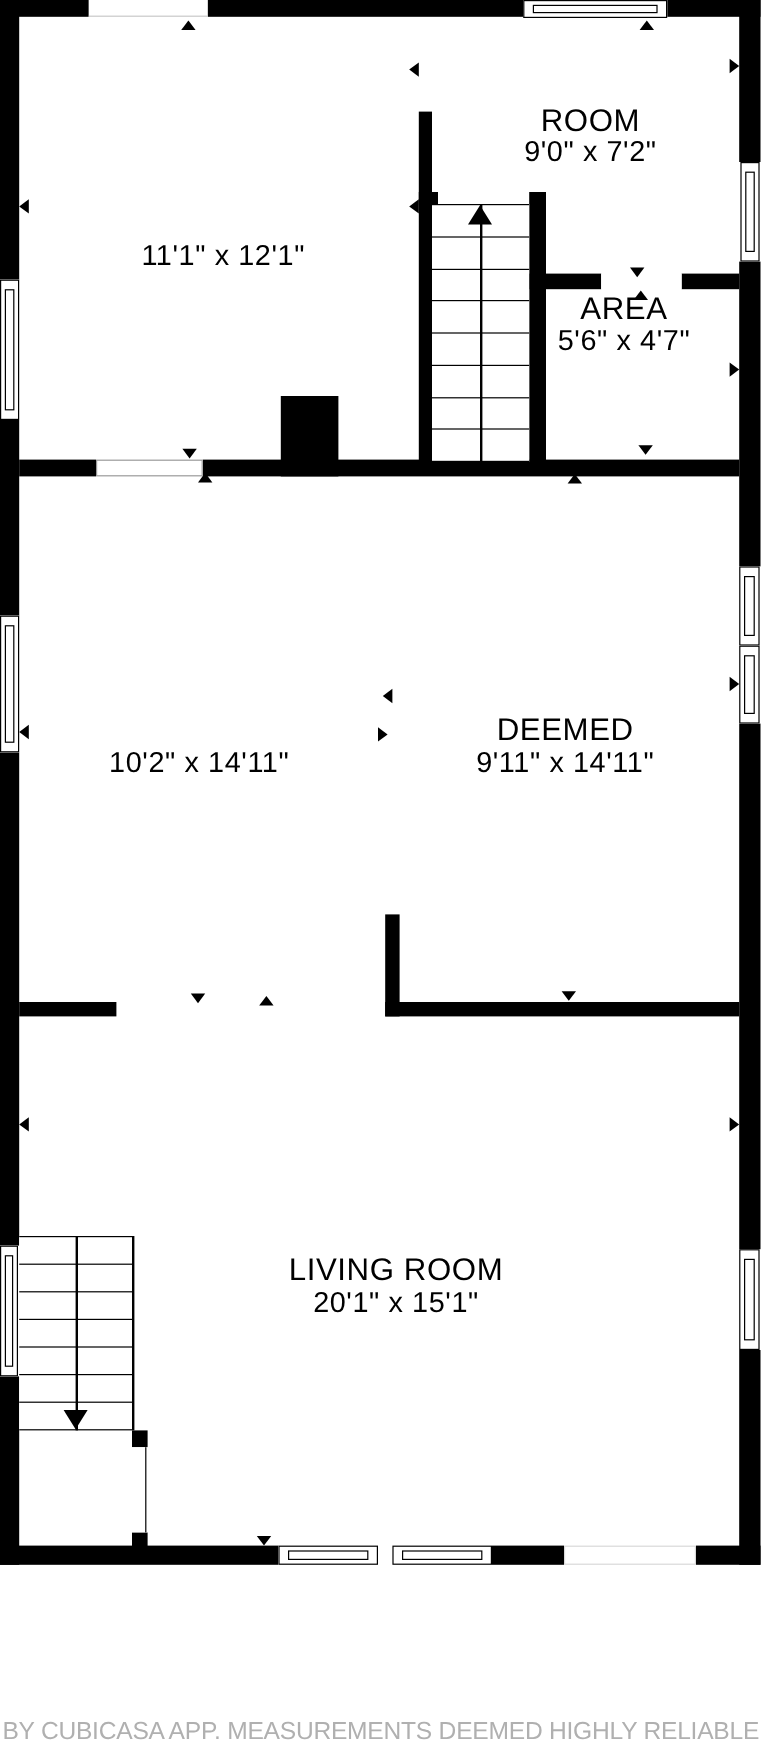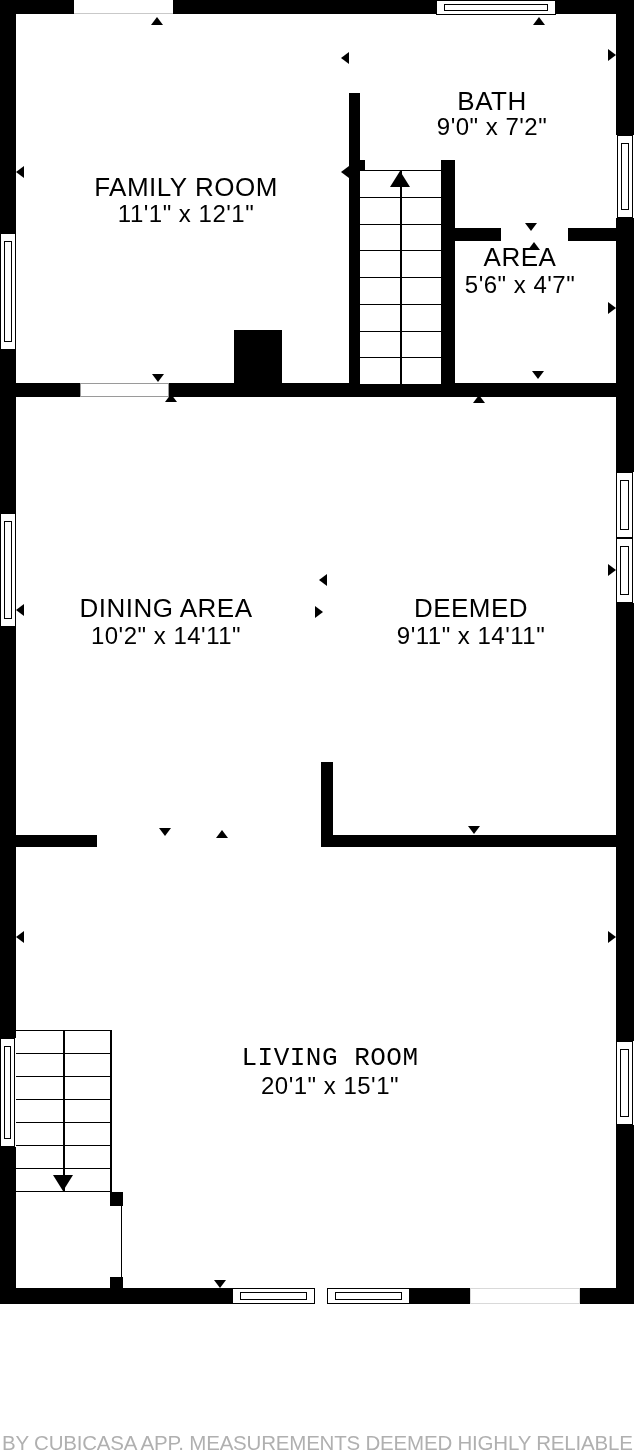--- a/index.html
+++ b/index.html
@@ -147,25 +147,23 @@
     <div class="arr-left" style="left: 319px; top: 574px;"></div>
     <div class="arr-right" style="left: 315px; top: 606px;"></div>
     <div class="arr-down" style="left: 159px; top: 828px;"></div>
     <div class="arr-up" style="left: 216px; top: 830px;"></div>
     <div class="arr-down" style="left: 468px; top: 826px;"></div>
     <div class="arr-left" style="left: 16px; top: 931px;"></div>
     <div class="arr-right" style="left: 608px; top: 931px;"></div>
     <div class="arr-down" style="left: 214px; top: 1280px;"></div>
     <div class="wall" style="left: 110px; top: 1030px; width: 2px; height: 162px; background: rgb(0, 0, 0);"></div>
     <div class="wall" style="left: 121px; top: 1206px; width: 1px; height: 71px; background: rgb(0, 0, 0);"></div>
-    <div class="room-name" style="left: 186px; top: 187px;">FAMILY ROOM</div>
     <div class="room-dims" style="left: 186px; top: 214px;">11'1" x 12'1"</div>
-    <div class="room-name" style="left: 492px; top: 101px;">BATH</div>
+    <div class="room-name" style="left: 492px; top: 101px;">ROOM</div>
     <div class="room-dims" style="left: 492px; top: 127px;">9'0" x 7'2"</div>
     <div class="room-name" style="left: 520px; top: 257px;">AREA</div>
     <div class="room-dims" style="left: 520px; top: 285px;">5'6" x 4'7"</div>
-    <div class="room-name" style="left: 166px; top: 608px;">DINING AREA</div>
     <div class="room-dims" style="left: 166px; top: 636px;">10'2" x 14'11"</div>
     <div class="room-name" style="left: 471px; top: 608px;">DEEMED</div>
     <div class="room-dims" style="left: 471px; top: 636px;">9'11" x 14'11"</div>
-    <div class="room-name" style="left: 330px; top: 1058px; font-family: Liberation Mono, monospace;">LIVING ROOM</div>
+    <div class="room-name" style="left: 330px; top: 1058px;">LIVING ROOM</div>
     <div class="room-dims" style="left: 330px; top: 1086px;">20'1" x 15'1"</div>
   </div>
 
 </body></html>

